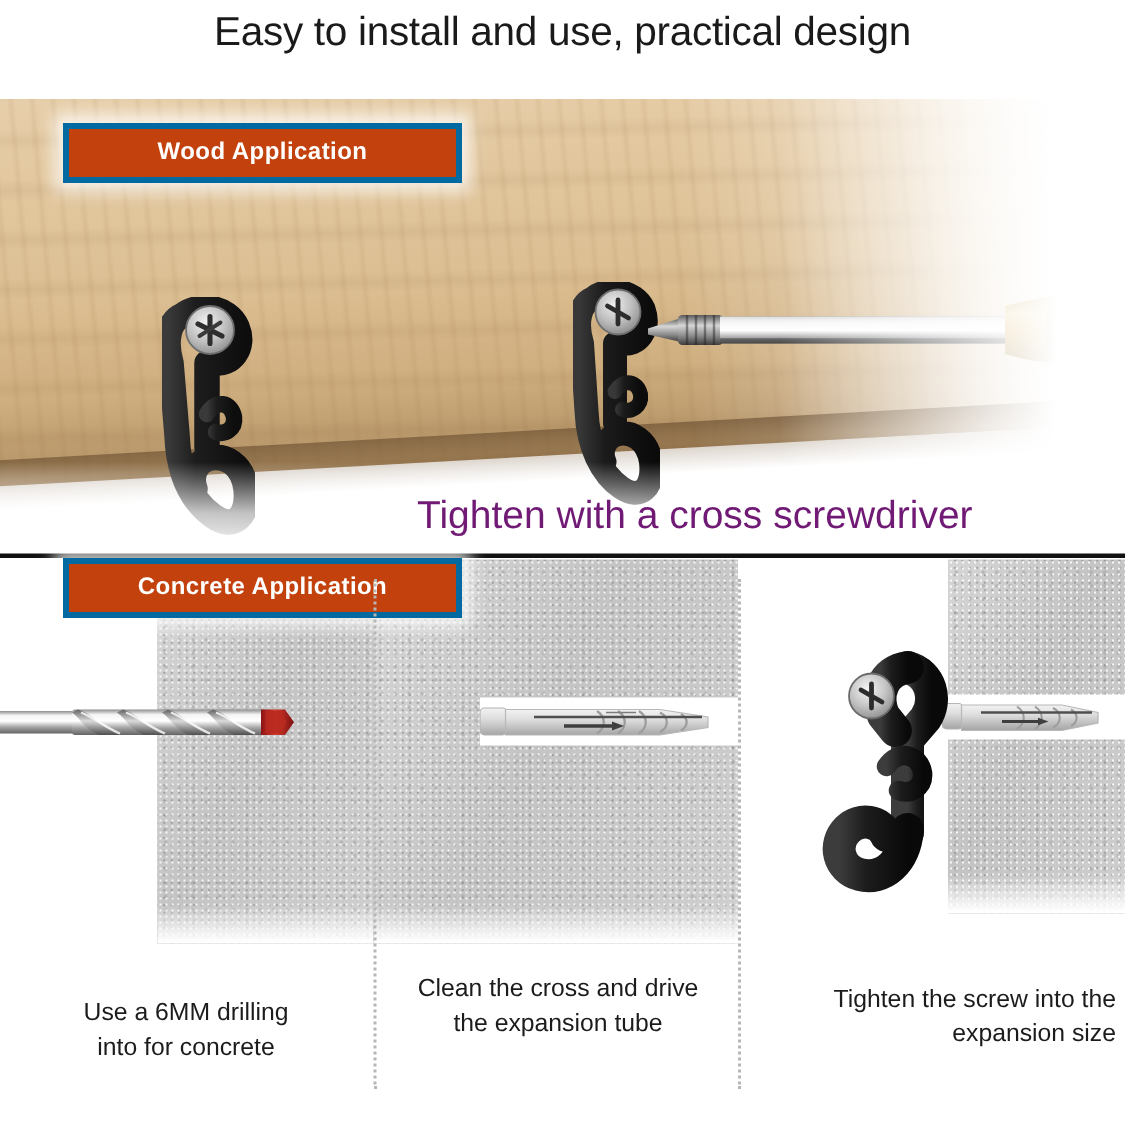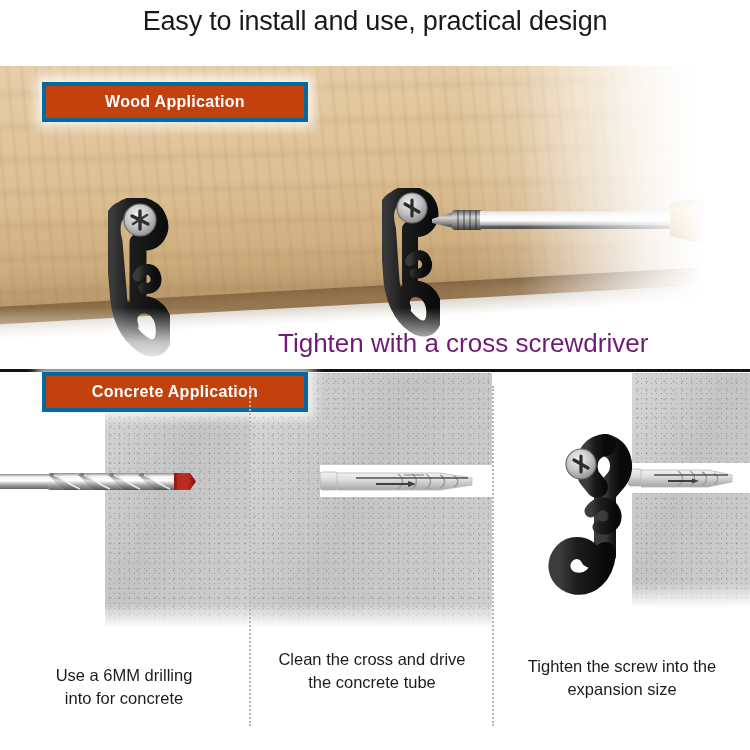--- a/index.html
+++ b/index.html
@@ -253,21 +253,21 @@
   .caption {
     position: absolute;
     font-size: 16.5px;
     line-height: 1.42;
     color: #1c1c1c;
     text-align: center;
     font-family: "Liberation Sans", sans-serif;
   }
   #caption-1 { left: 8px;   top: 648px; width: 232px; margin-top: 16px; }
   #caption-2 { left: 258px; top: 648px; width: 228px; }
-  #caption-3 { left: 500px; top: 655px; width: 244px; }
+  #caption-3 { left: 500px; top: 655px; width: 244px; text-align: right; }
 </style>
 </head>
 <body>
 
 <div id="page">
 
   <div class="page-title">Easy to install and use, practical design</div>
 
   <div class="wood-section">
 
@@ -525,20 +525,20 @@
 
   <div class="divider" id="divider-1"></div>
   <div class="divider" id="divider-2"></div>
 
   <div class="caption" id="caption-1">
     <div>Use a 6MM drilling</div>
     <div>into for concrete</div>
   </div>
   <div class="caption" id="caption-2">
     <div>Clean the cross and drive</div>
-    <div>the concrete tube</div>
+    <div>the expansion tube</div>
   </div>
   <div class="caption" id="caption-3">
     <div>Tighten the screw into the</div>
     <div>expansion size</div>
   </div>
 
 </div>
 
 </body></html>

